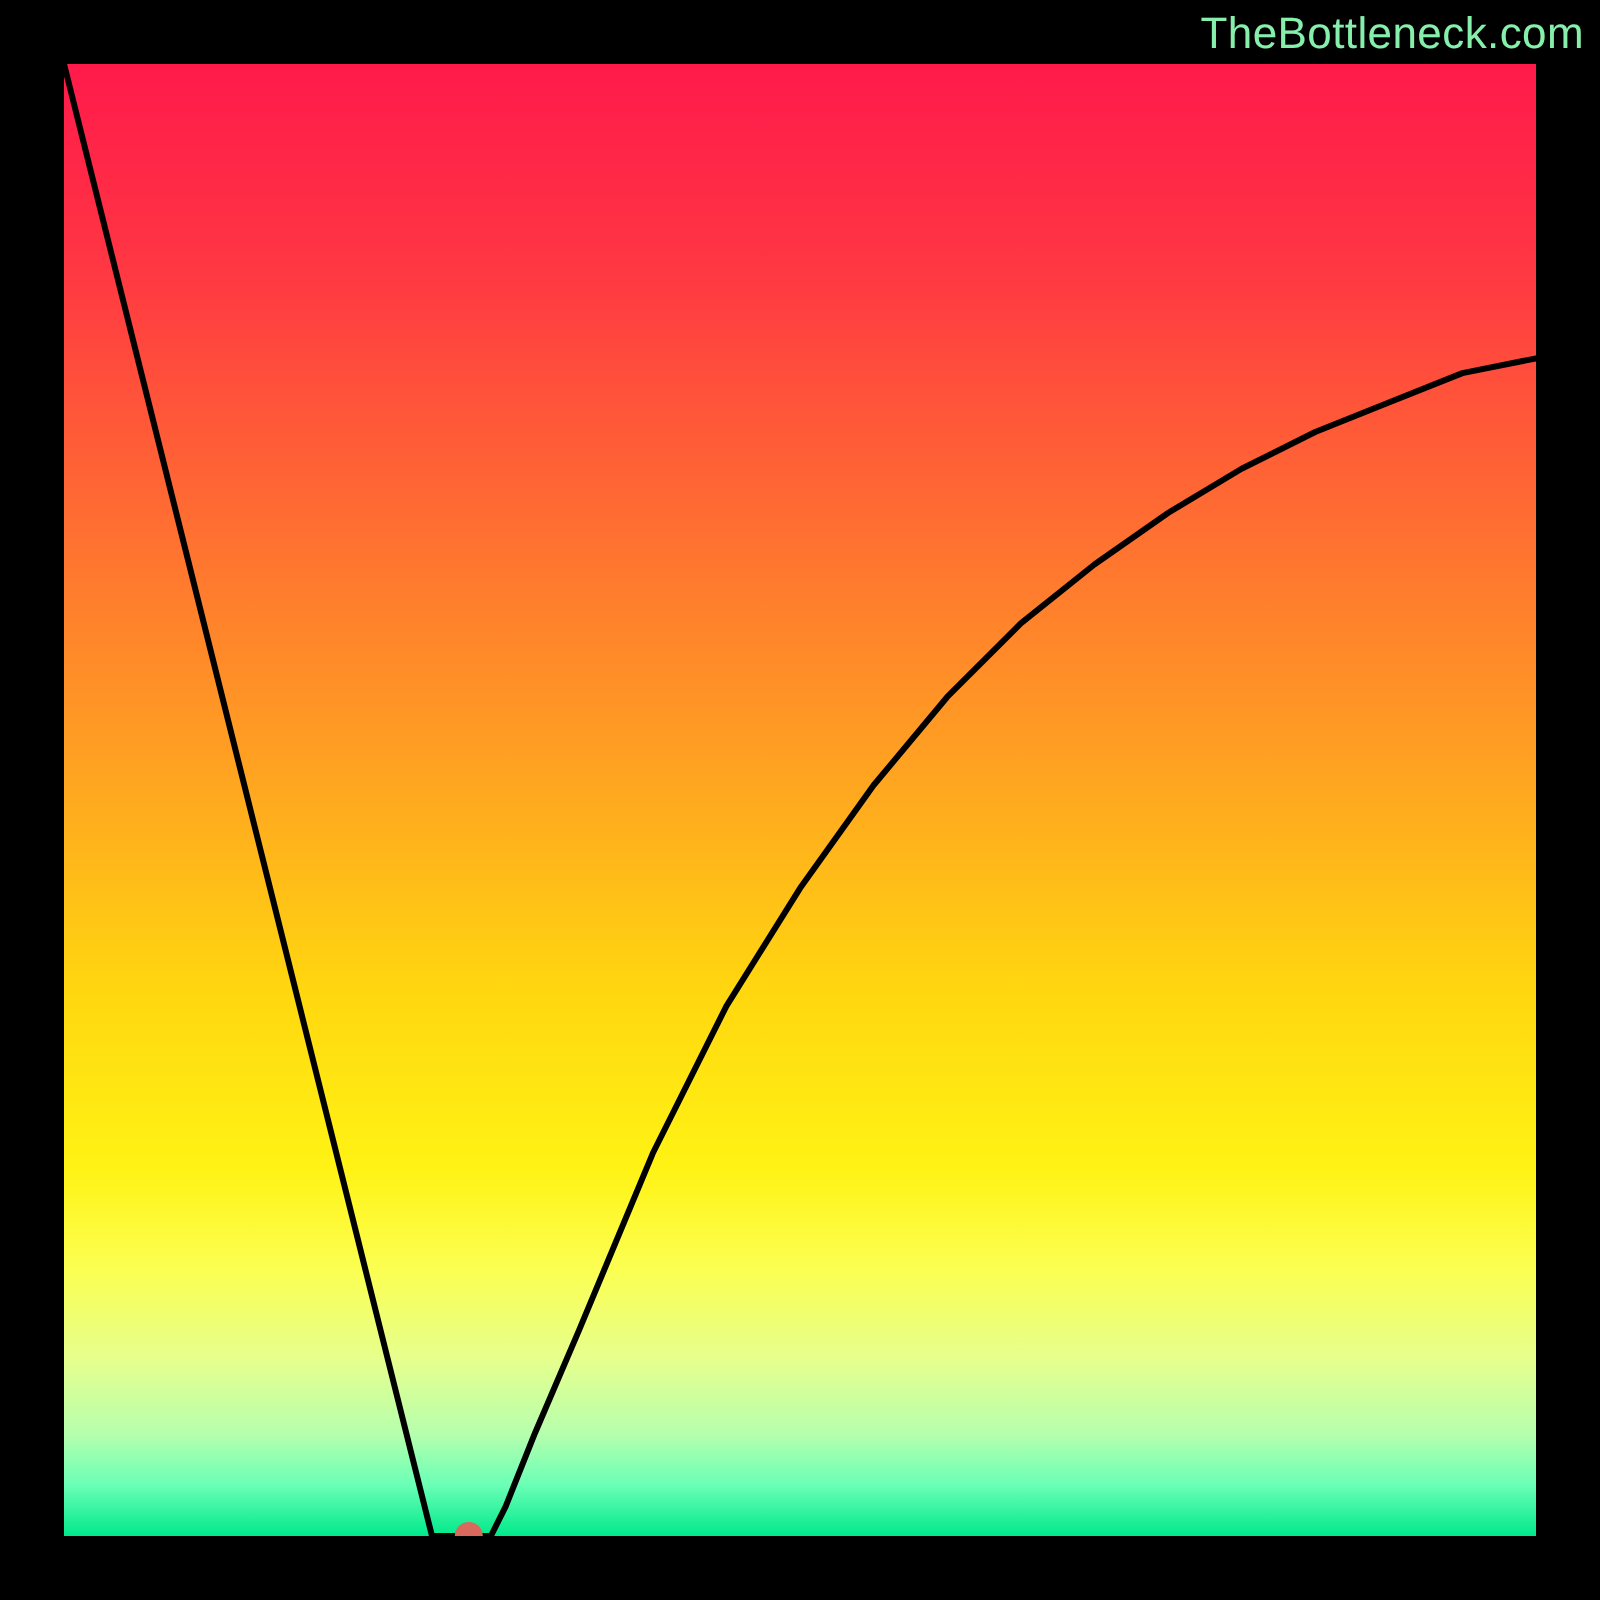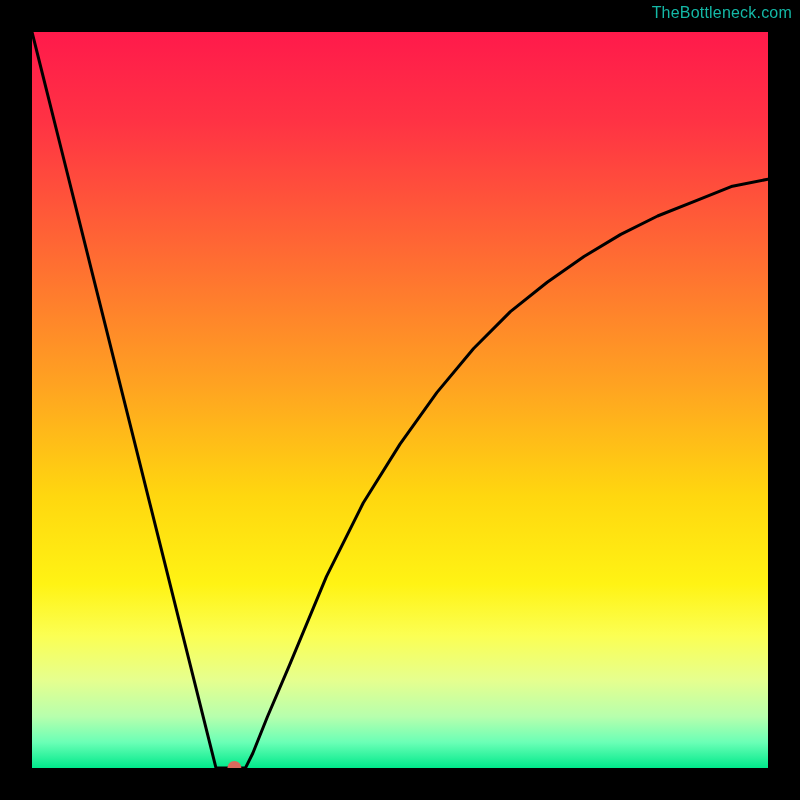--- a/index.html
+++ b/index.html
@@ -33,22 +33,22 @@
   .curve {
     position: absolute;
     left: 0; top: 0;
     width: 736px;
     height: 736px;
   }
   .watermark {
     position: absolute;
     top: 4px;
     right: 8px;
-    color: #14b8a6;
-    font-size: 16px;
+    color: #86efac;
+    font-size: 22px;
     font-weight: 500;
     letter-spacing: 0.2px;
     user-select: none;
   }
 </style>
 </head>
 <body>
 
 <div class="frame">
   <div class="plot">

